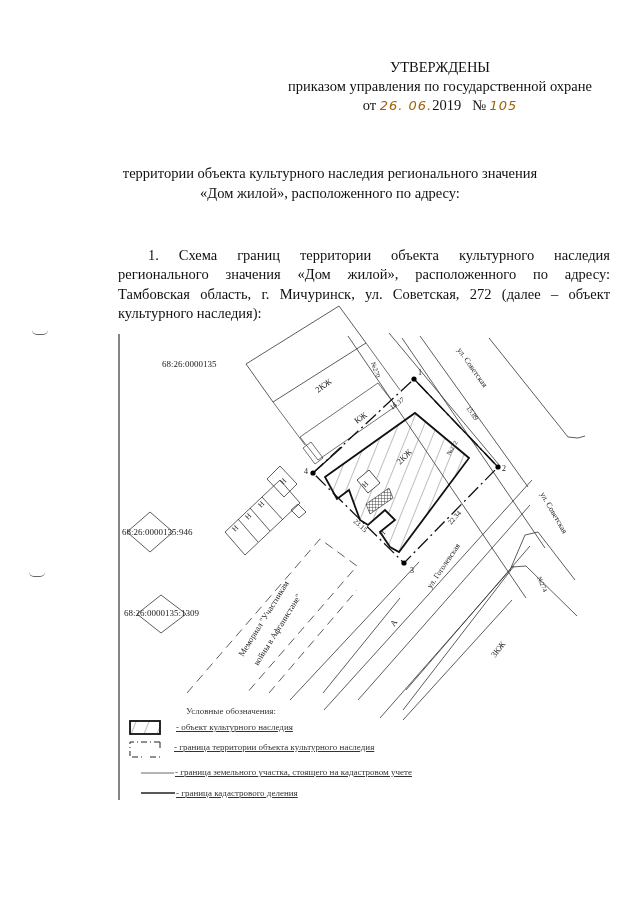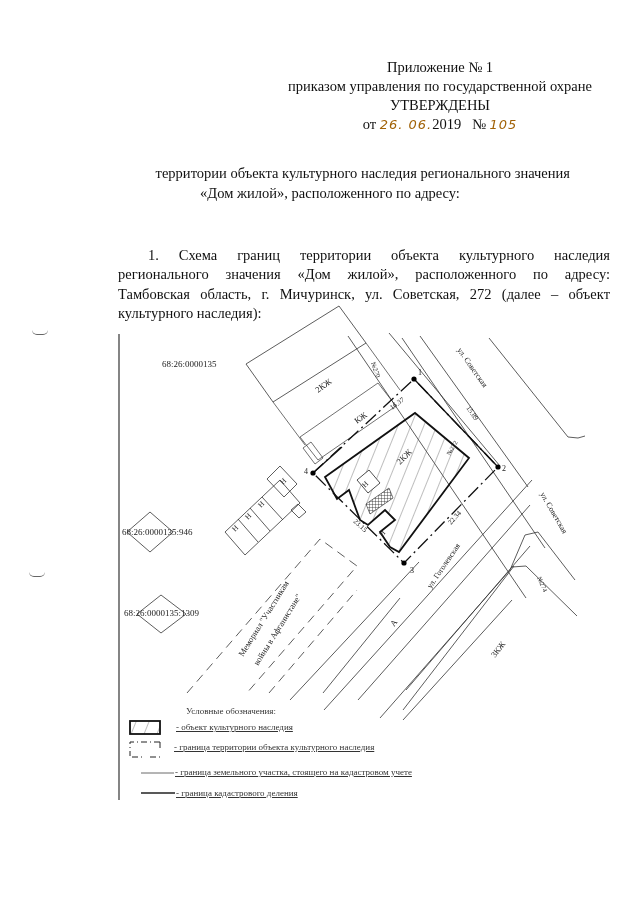--- a/index.html
+++ b/index.html
@@ -20,33 +20,32 @@
             font-size: 9px; color: #333; }
   .legend-title { position: absolute; left: 56px; top: 0; white-space: nowrap; }
   .legend-row { position: absolute; left: 0; white-space: nowrap; height: 16px; text-decoration: underline; }
   .margin-mark { position: absolute; width: 16px; height: 4px; border-bottom: 1px solid #666;
                  border-radius: 0 0 8px 8px; }
 </style>
 </head>
 <body>
 
 <div class="hdr" style="top:58px;">
-  <div>Приложение № 1</div>
+  <div>УТВЕРЖДЕНЫ</div>
   <div>приказом управления по государственной охране</div>
-  <div>УТВЕРЖДЕНЫ</div>
   <div>
     <span>от</span>
     <span class="hand">26. 06.</span><span>2019</span>
     &nbsp;&nbsp;<span>№</span>
     <span class="hand">105</span>
   </div>
 </div>
 
 <div class="title" style="top:164px;">
-  <div style="white-space:nowrap;margin-left:-10px;margin-right:-10px;text-align:right;">территории объекта культурного наследия регионального значения</div>
+  <div style="white-space:nowrap;margin-left:-10px;margin-right:-10px;">территории объекта культурного наследия регионального значения</div>
   <div>«Дом жилой», расположенного по адресу:</div>
 </div>
 
 <div class="para" style="top:246px;">
   <div class="l1" style="text-align-last:justify;">1. Схема границ территории объекта культурного наследия</div>
   <div style="text-align-last:justify;">регионального значения «Дом жилой», расположенного по адресу:</div>
   <div style="text-align-last:justify;">Тамбовская область, г. Мичуринск, ул. Советская, 272 (далее – объект</div>
   <div>культурного наследия):</div>
 </div>
 

